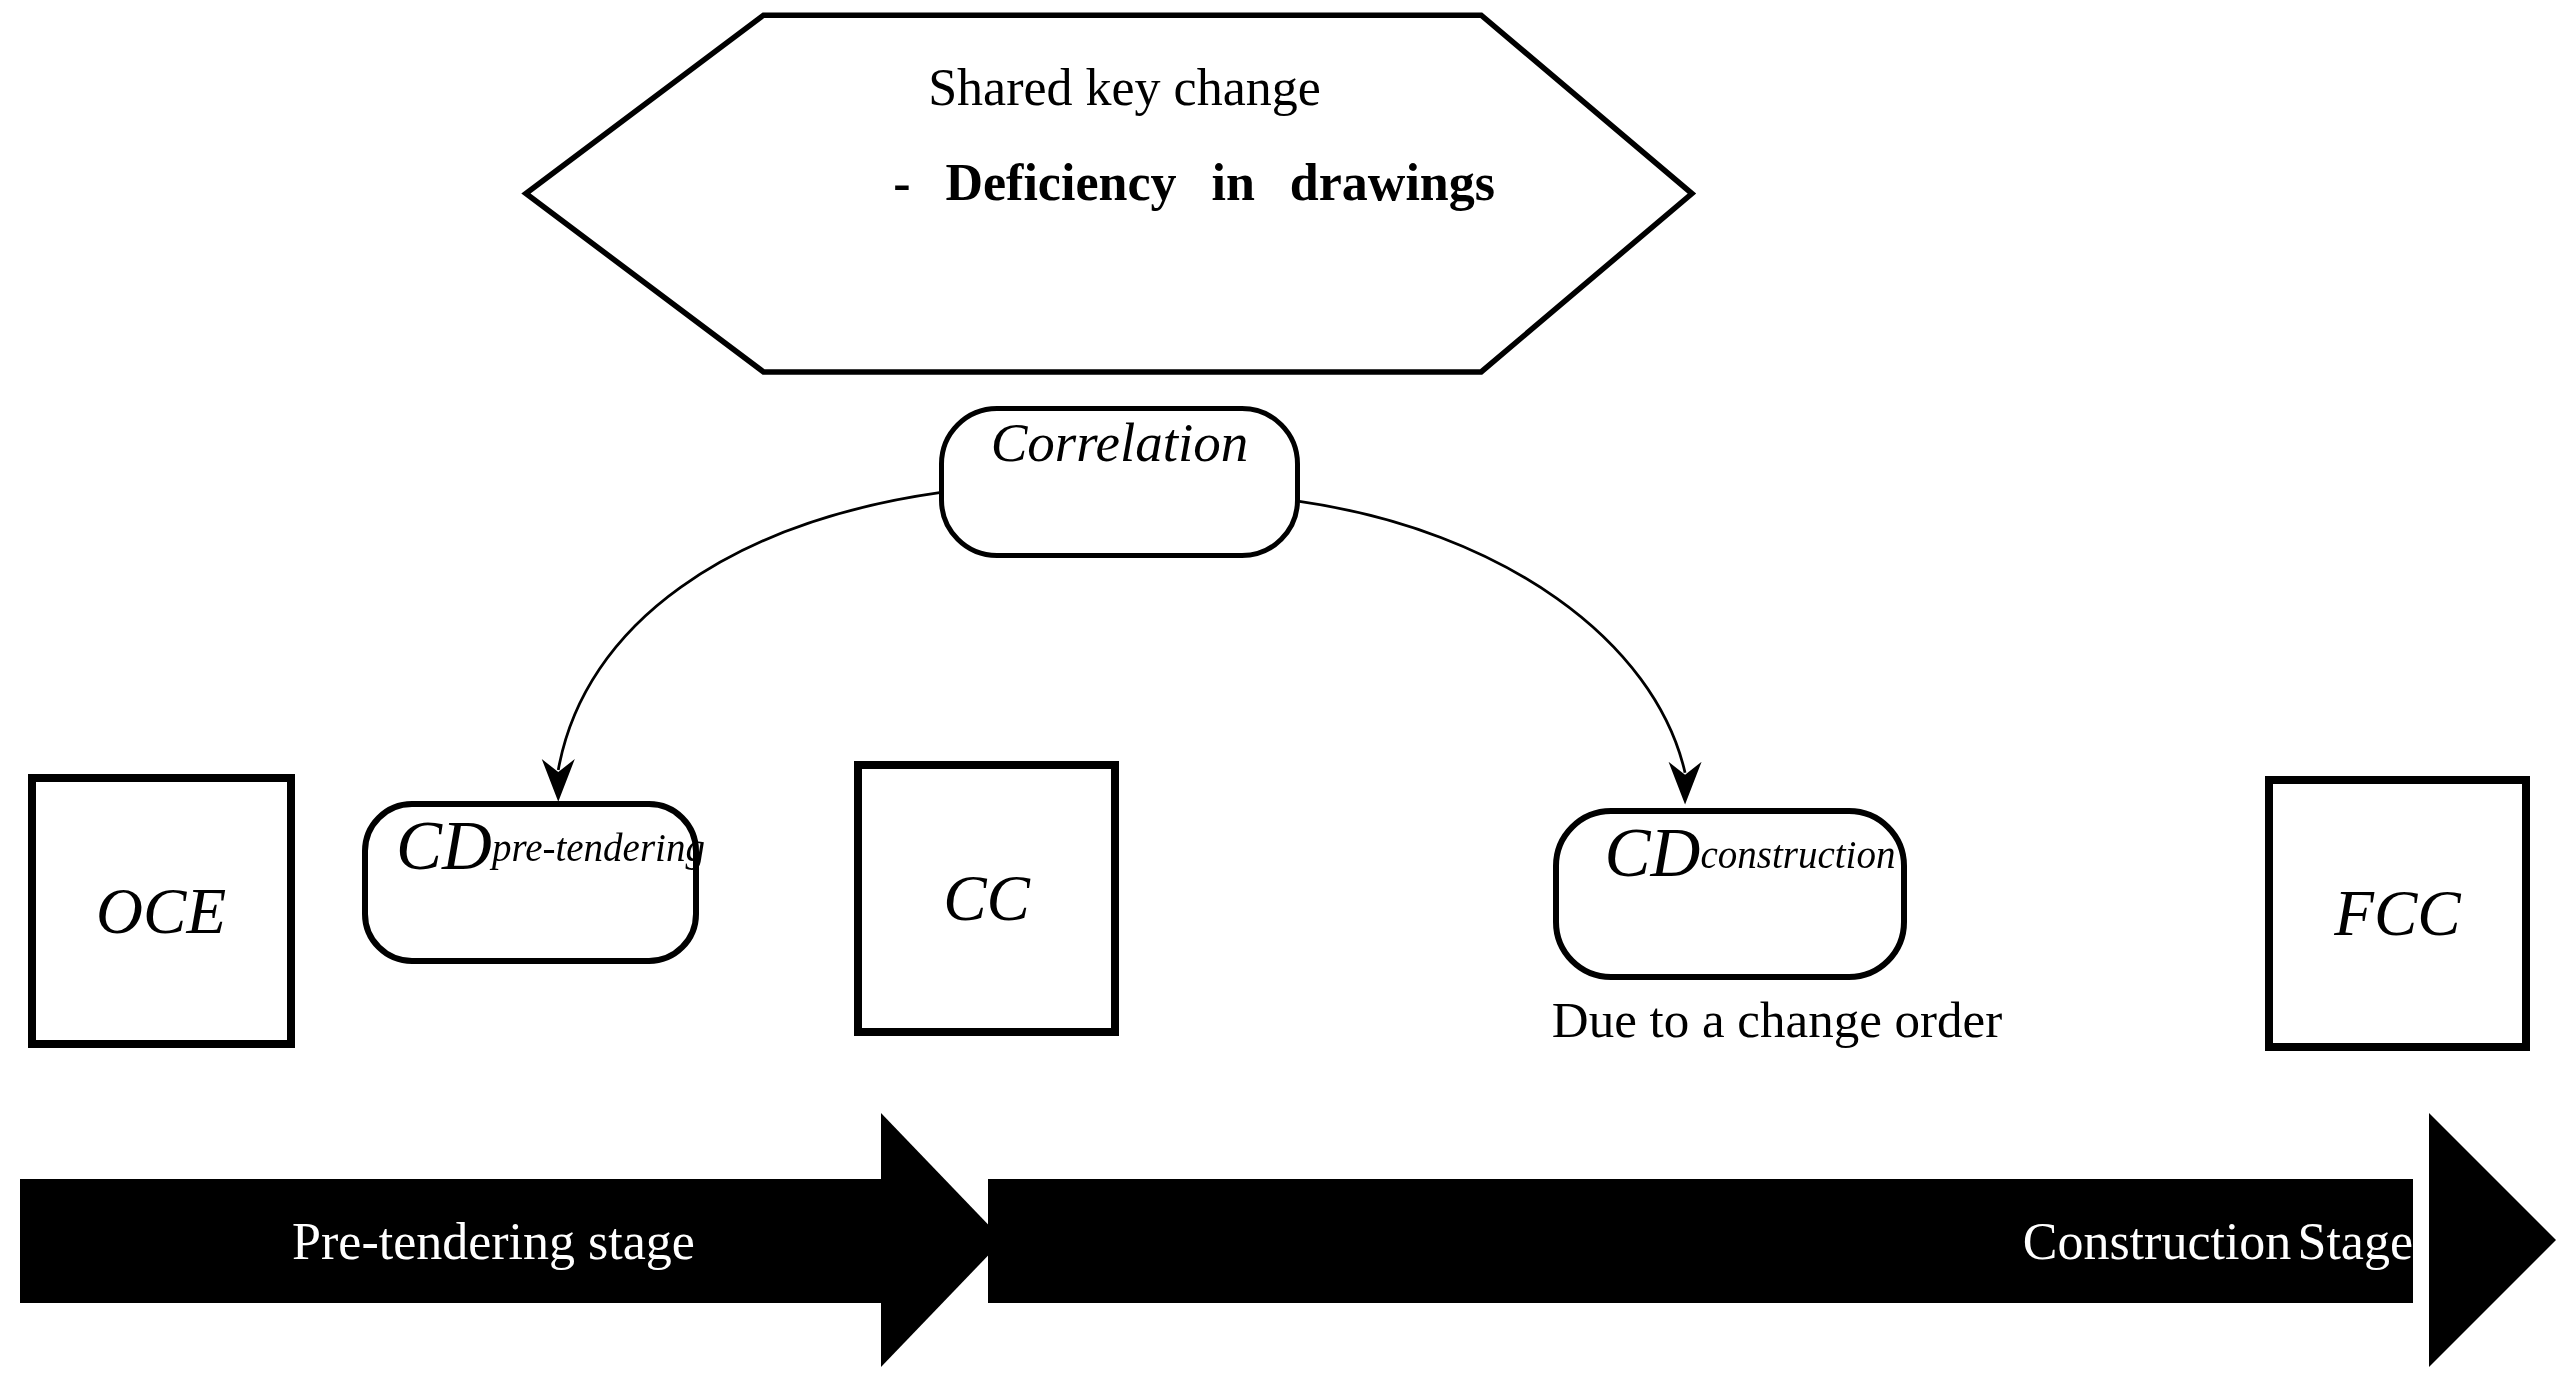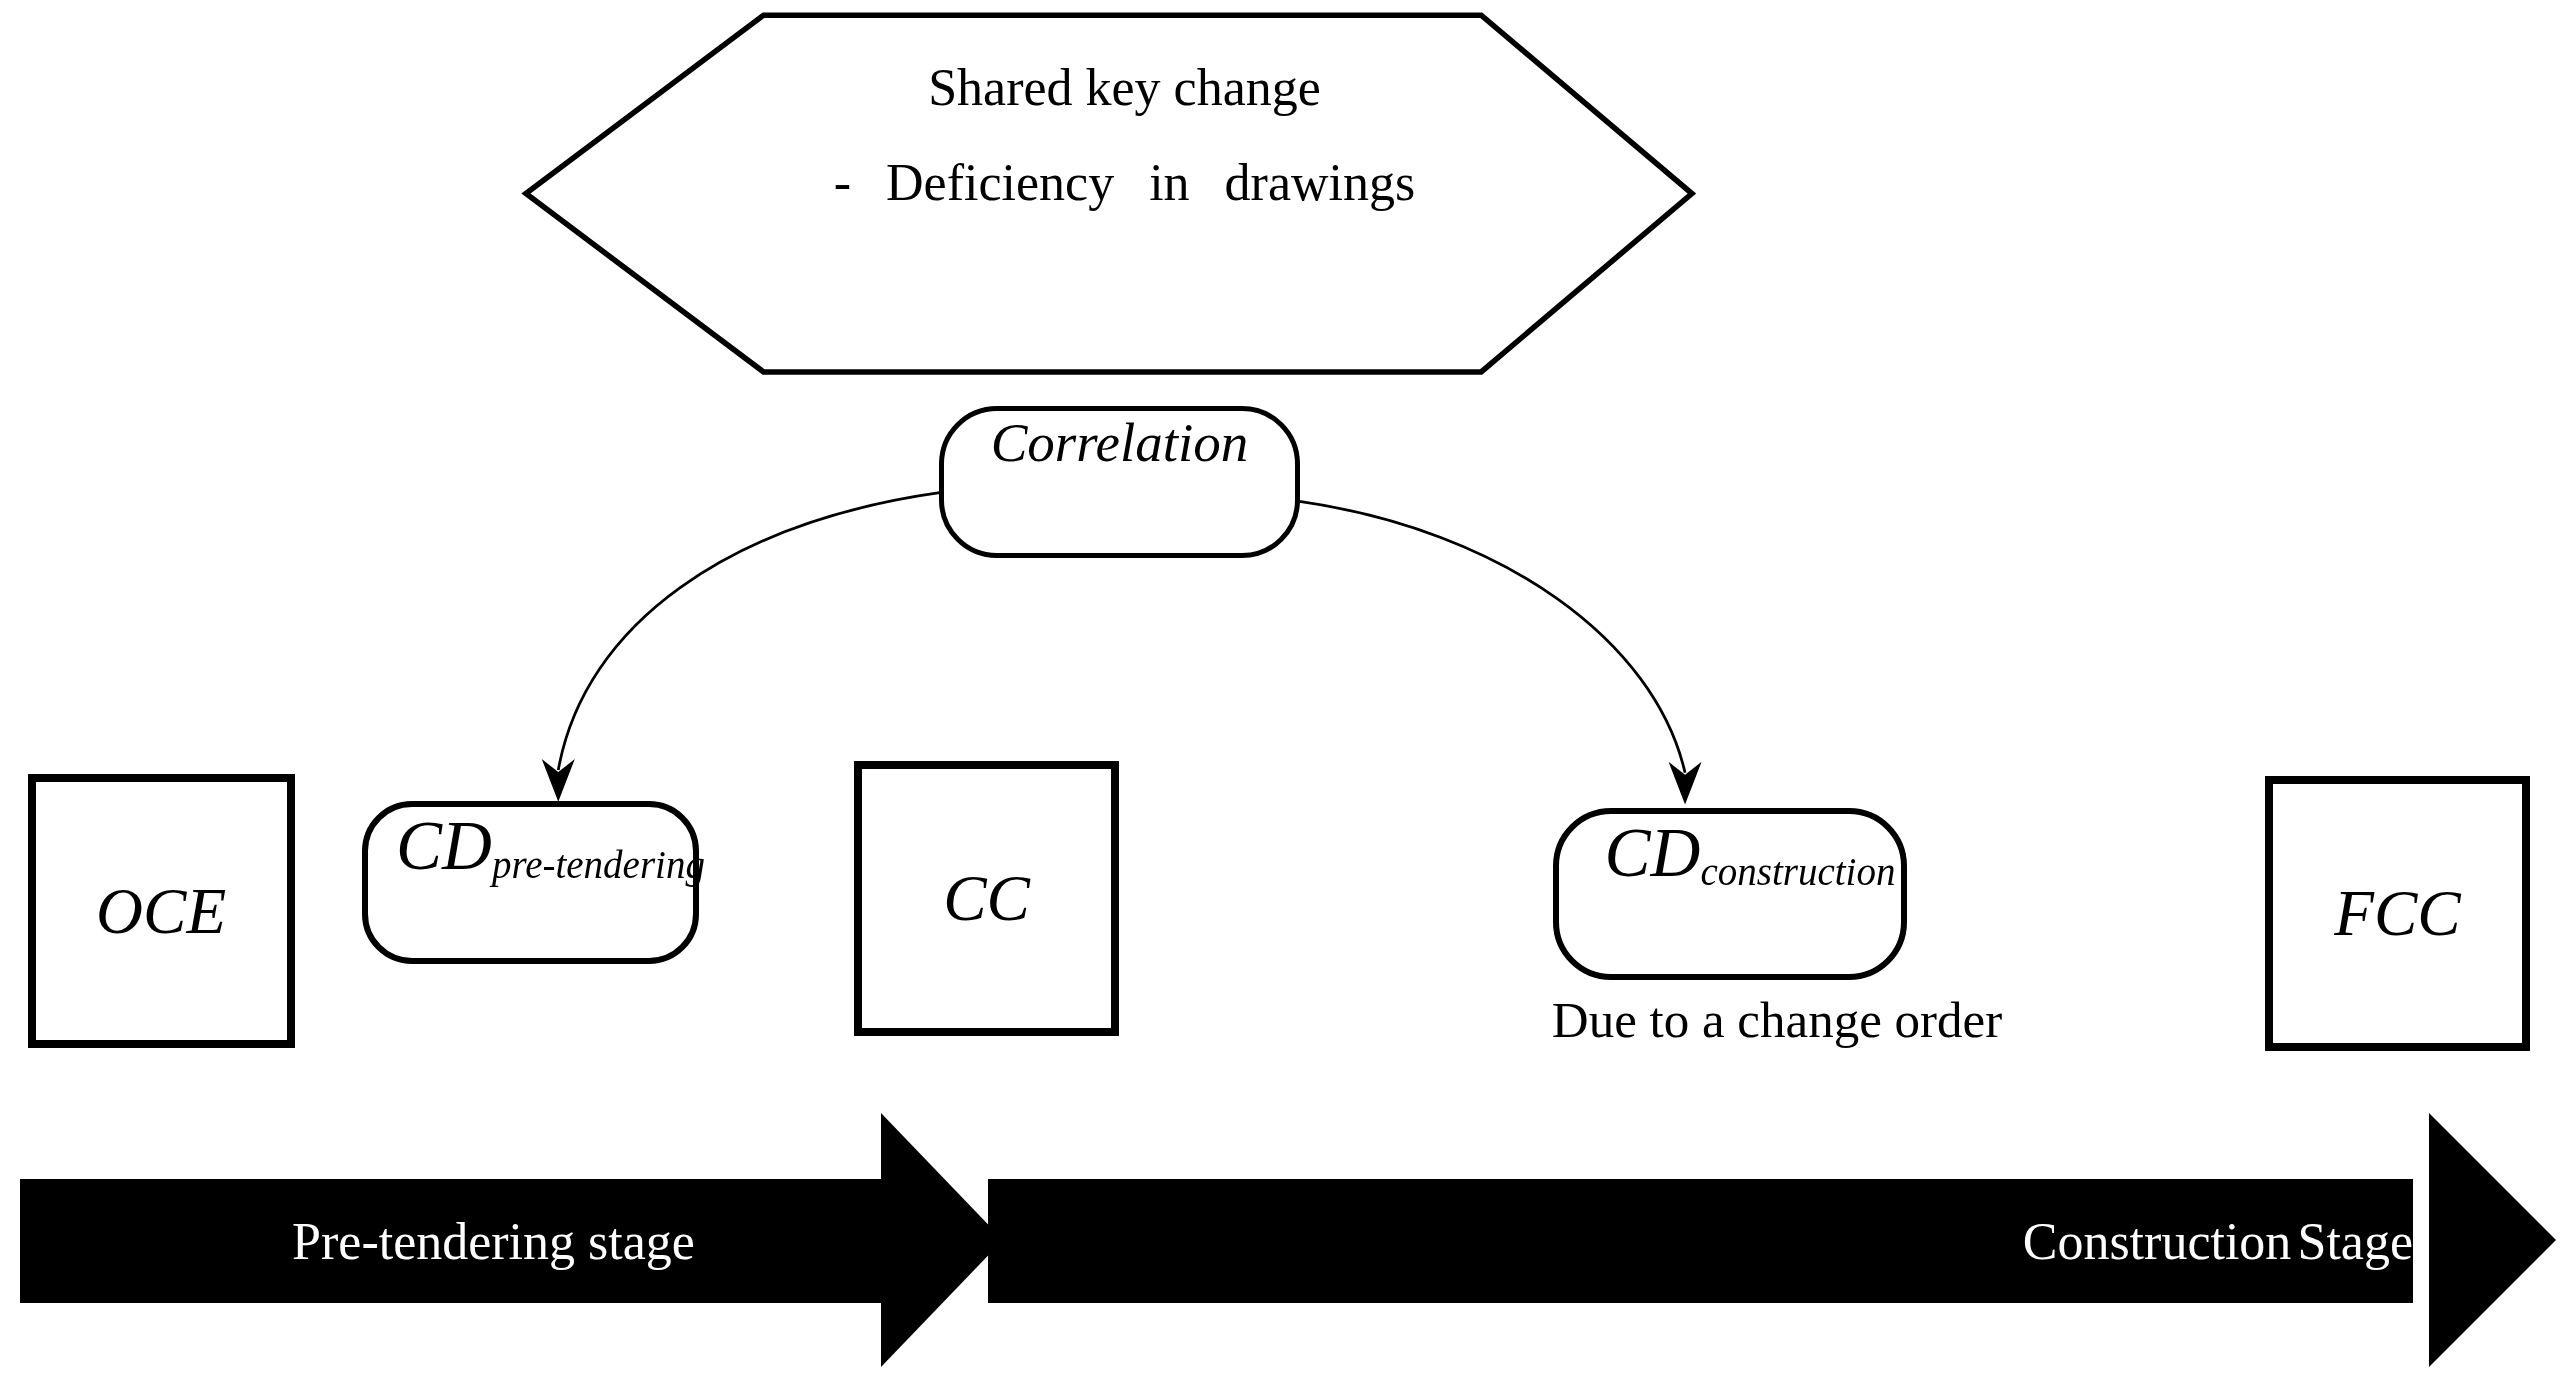--- a/index.html
+++ b/index.html
@@ -21,21 +21,21 @@
   .hex-text {
     position: absolute;
     left: 754px; top: 40px;
     width: 741px;
     font-size: 52px;
     line-height: 95px;
     white-space: nowrap;
   }
   .hex-line-title { text-align: center; }
   .hex-line-b1 { text-align: left; }
-  .hex-line-b2 { text-align: center; word-spacing: 22px; }
+  .hex-line-b2 { text-align: right; word-spacing: 22px; font-weight: bold; }
 
   
   .roundnode {
     position: absolute;
     background: #ffffff;
     border: 5.5px solid #000000;
     display: flex;
     align-items: flex-start;
     justify-content: center;
     white-space: nowrap;
@@ -62,21 +62,20 @@
   .cd-main {
     font-style: italic;
     font-size: 69px;
     margin-left: 40px;
   }
   .cd-sub {
     font-style: italic;
     font-size: 39px;
     position: relative;
     top: 18px;
-    margin-top: 17px;
   }
 
   
   .sqbox {
     position: absolute;
     background: #ffffff;
     border: 8.3px solid #000000;
     display: flex;
     align-items: center;
     justify-content: center;

